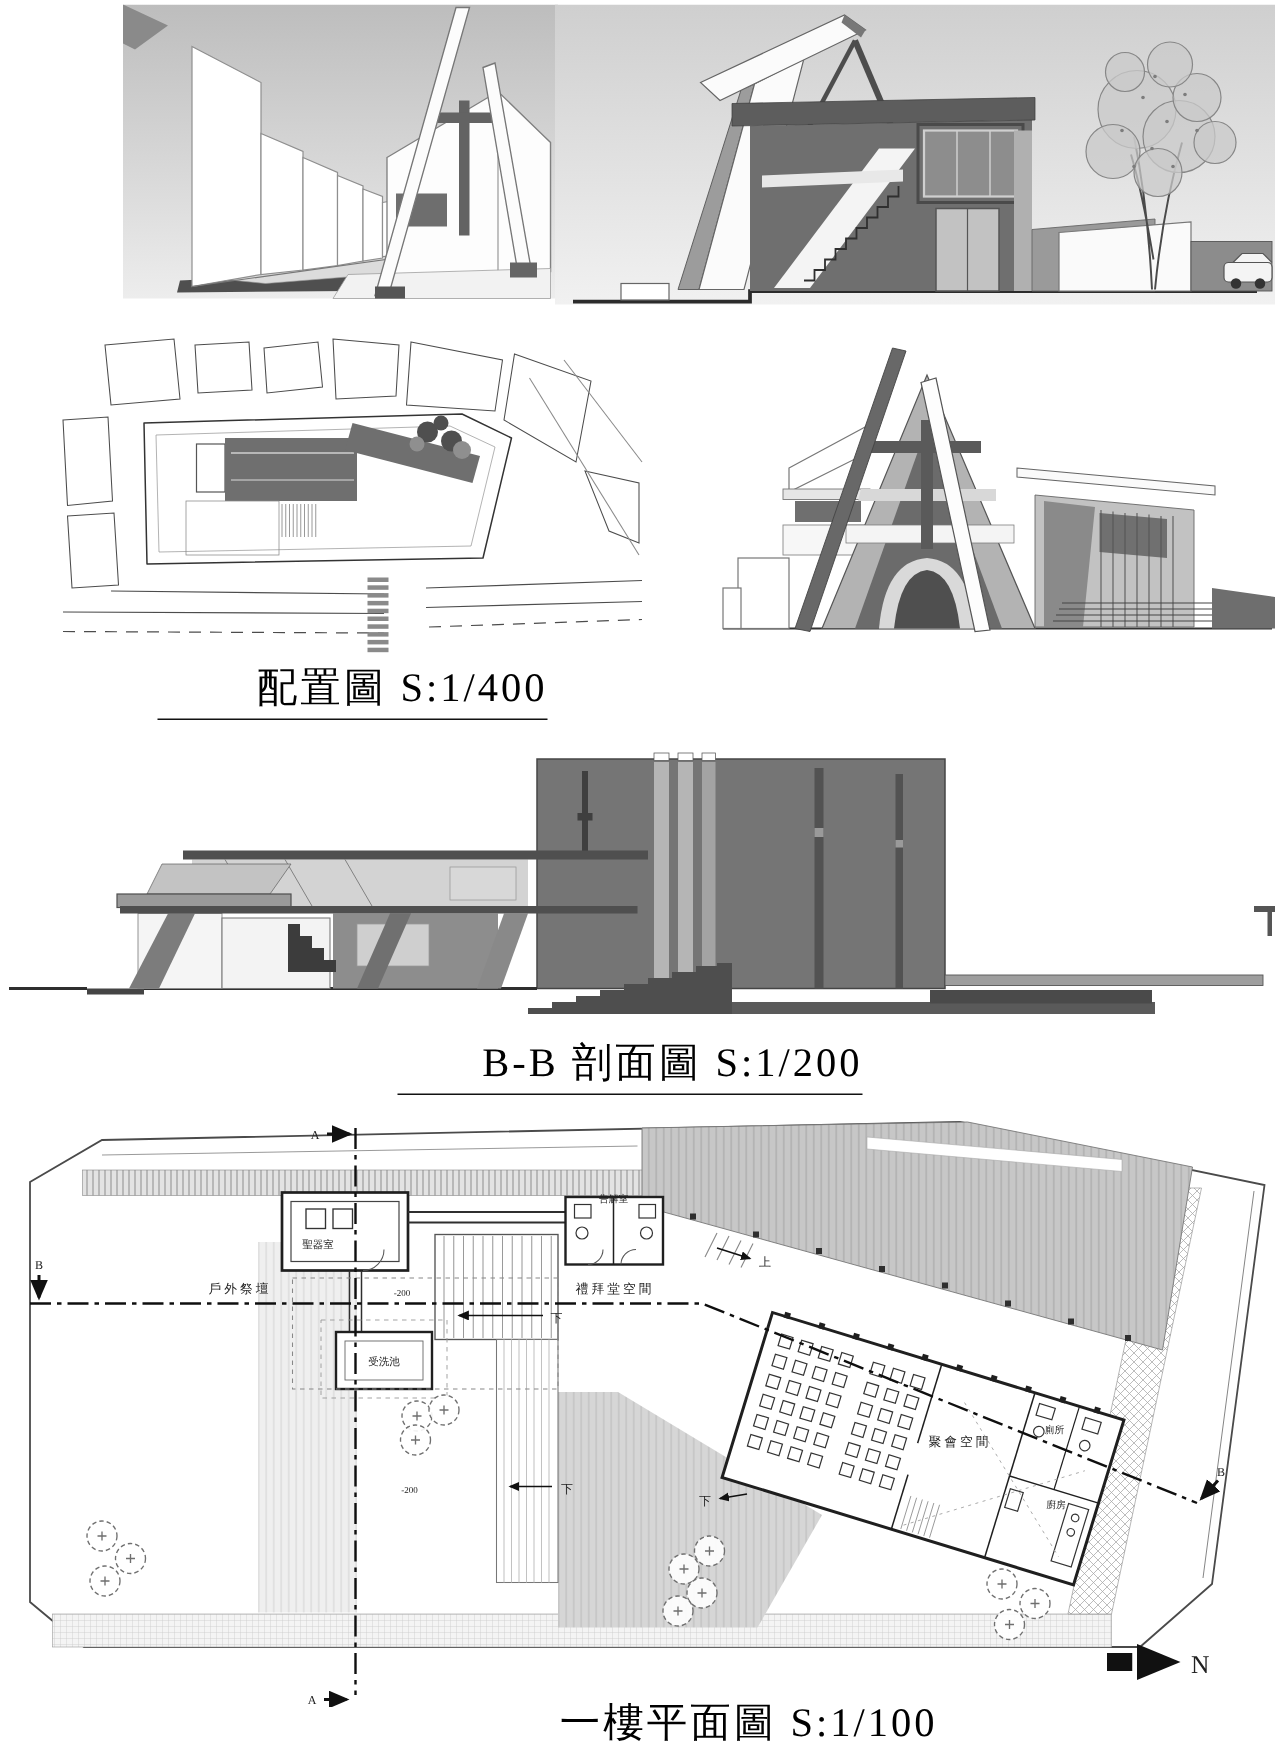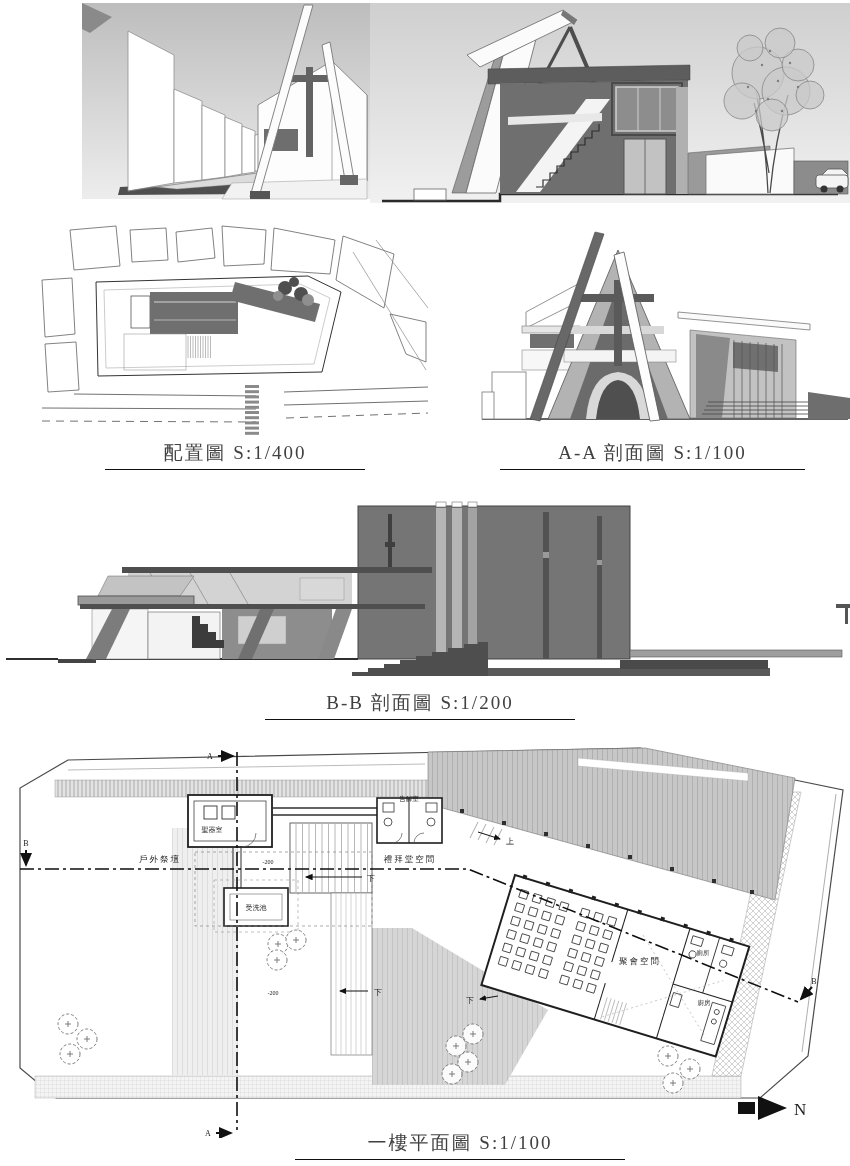--- a/index.html
+++ b/index.html
@@ -1,20 +1,20 @@
 <!DOCTYPE html>
 <html><head>
 <meta charset="utf-8">
 <style>
   html,body{margin:0;padding:0;background:#ffffff;}
   .sheet{position:relative;width:850px;height:1166px;background:#ffffff;overflow:hidden;
          font-family:"Liberation Serif",serif;}
   .panel{position:absolute;}
-  .panel-title{position:absolute;text-align:center;font-size:19px;letter-spacing:2px;
-      color:#404040;border-bottom:1.6px solid #111;padding-bottom:3px;white-space:nowrap;
+  .panel-title{position:absolute;text-align:right;font-size:27px;letter-spacing:2px;
+      color:#000000;border-bottom:1.6px solid #111;padding-bottom:3px;white-space:nowrap;
       font-family:"Liberation Serif",serif;}
   svg text{font-family:"Liberation Serif",serif;fill:#222;}
   .fp-label{letter-spacing:2px;}
   .dashdot{stroke:#0f0f0f;stroke-width:1.6;fill:none;stroke-dasharray:14 4 3 4;}
   .thin{stroke:#8a8a8a;fill:none;}
 </style>
 </head>
 <body>
 
 <div class="sheet">
@@ -515,16 +515,15 @@
 
     <g>
       <rect x="738" y="362" width="17" height="12" fill="#111"></rect>
       <rect x="755" y="362" width="3" height="12" fill="#fff"></rect>
       <polygon points="758,356 787,368 758,380" fill="#111"></polygon>
       <text x="794" y="375" font-size="17" font-family="Liberation Sans, sans-serif">N</text>
     </g>
   </svg>
 
   <div class="panel-title" style="left:105px;top:440px;width:260px">配置圖 S:1/400</div>
-  <div class="panel-title" style="left:500px;top:440px;width:305px">A-A 剖面圖 S:1/100</div>
   <div class="panel-title" style="left:265px;top:690px;width:310px">B-B 剖面圖 S:1/200</div>
   <div class="panel-title" style="left:295px;top:1130px;width:330px">一樓平面圖 S:1/100</div>
 </div>
 
 </body></html>

